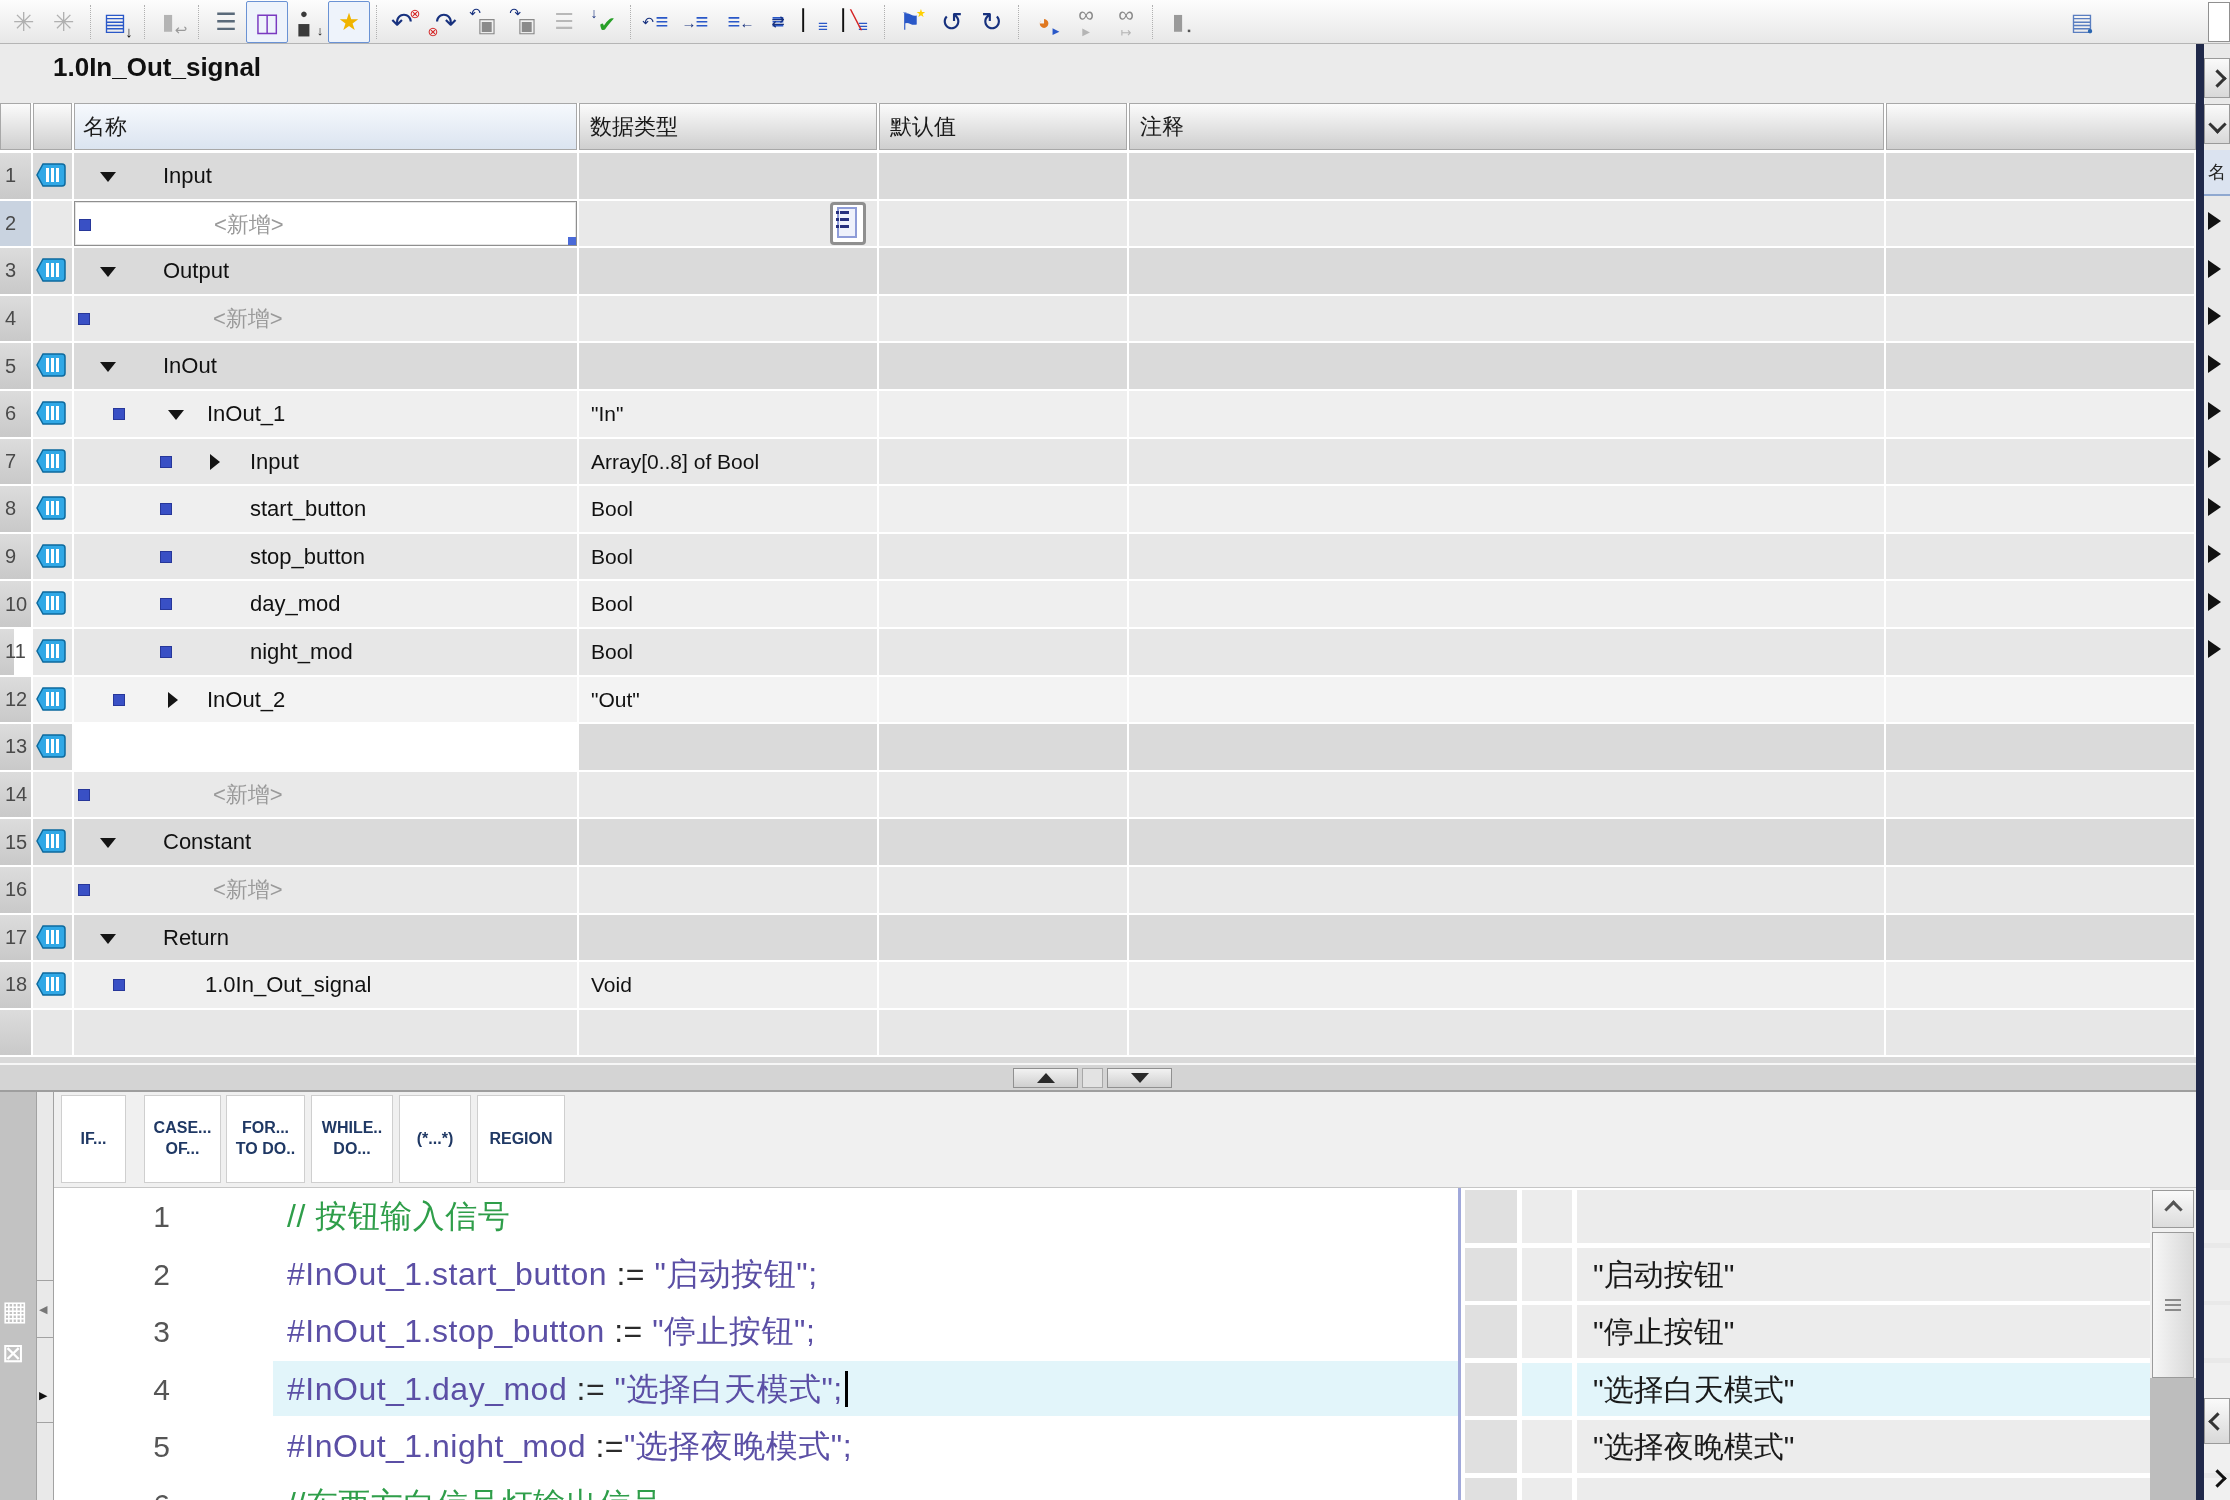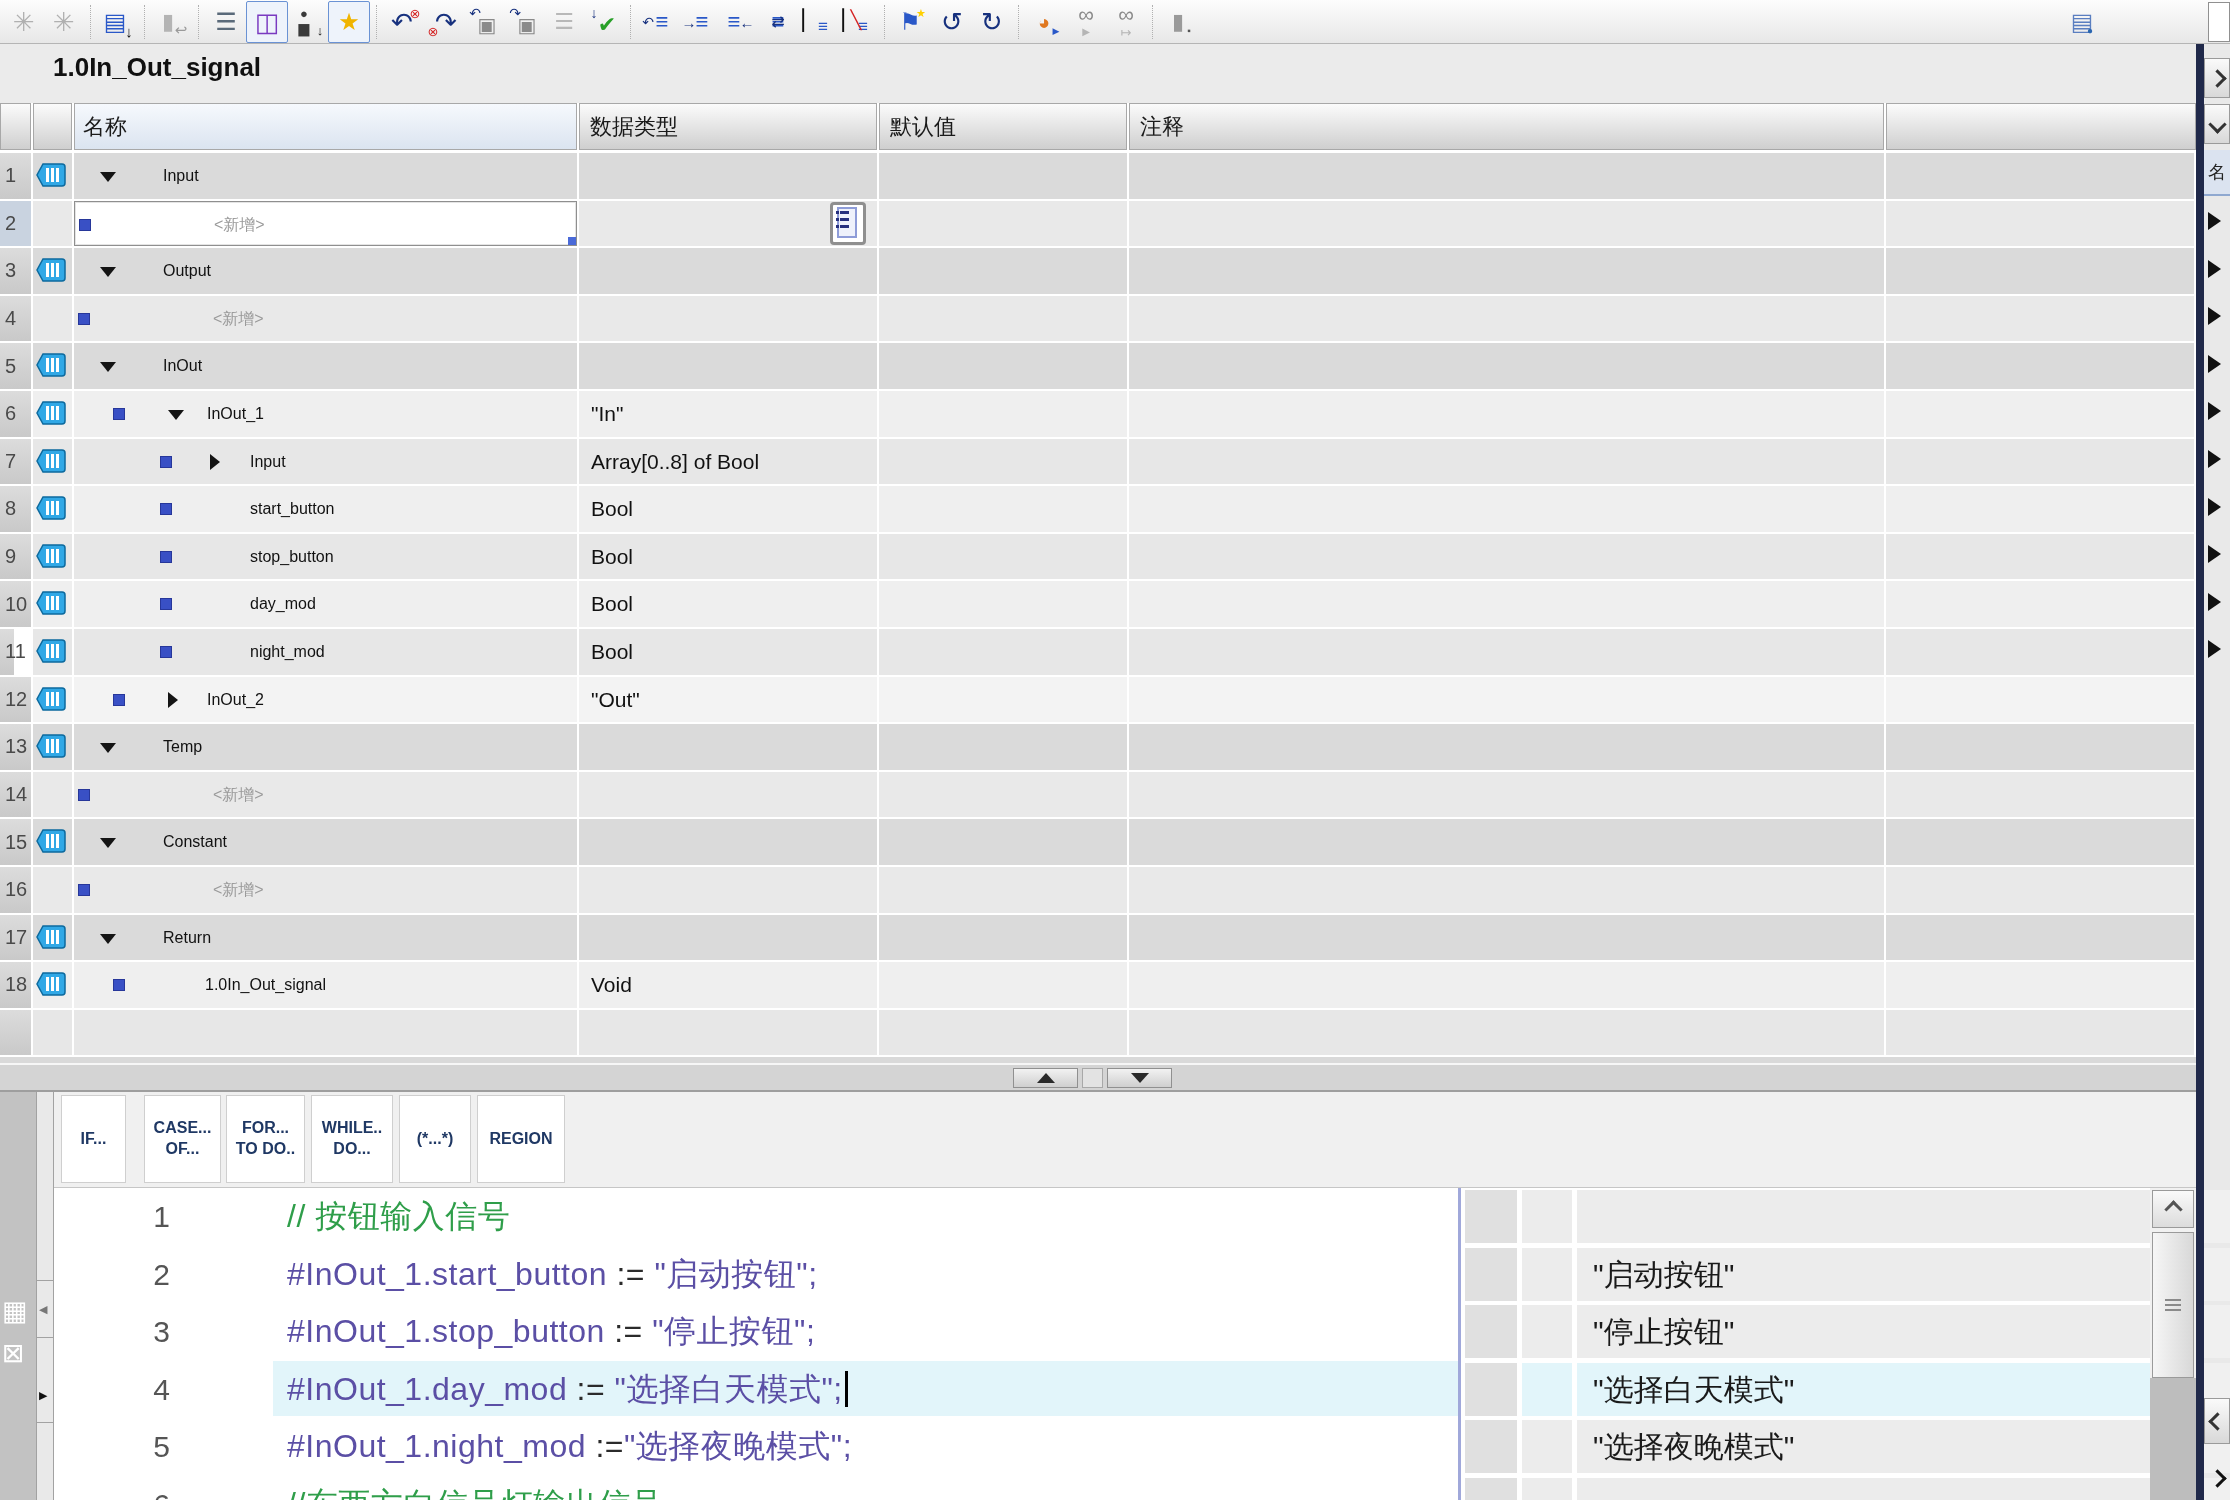--- a/index.html
+++ b/index.html
@@ -20,21 +20,21 @@
   #titlebar .t{position:absolute;left:53px;top:8px;font-size:26px;font-weight:bold;color:#101010;}
   
   .hcell{position:absolute;top:103px;height:47px;background:linear-gradient(#fbfbfb,#cfcfcf);
          border:1px solid #a8a8a8;box-sizing:border-box;font-size:22px;color:#1a1a1a;
          display:flex;align-items:center;padding-left:10px;}
   .hcell.sel{background:linear-gradient(#f6f9fd,#dbe4f0);}
   
   #rows{left:0;top:153px;width:2230px;height:910px;}
   .cell{position:absolute;height:45.6px;box-sizing:border-box;}
   .numc{font-size:20px;color:#4a4a4a;display:flex;align-items:center;padding-left:5px;}
-  .nametxt{position:absolute;top:0;height:45.6px;line-height:45.6px;font-size:16px;color:#111;white-space:nowrap;}
+  .nametxt{position:absolute;top:0;height:45.6px;line-height:45.6px;font-size:22px;color:#111;white-space:nowrap;}
   .nametxt.gray{color:#9a9a9a;}
   .dttxt{font-size:21px;color:#111;line-height:45.6px;padding-left:12px;white-space:nowrap;}
   .sqm{position:absolute;top:17px;width:12px;height:12px;background:#3950c5;border:1px solid #27379a;box-sizing:border-box;}
   .exp-v{position:absolute;top:19px;width:0;height:0;border-left:8px solid transparent;border-right:8px solid transparent;border-top:10px solid #141414;}
   .exp-r{position:absolute;top:15px;width:0;height:0;border-top:8px solid transparent;border-bottom:8px solid transparent;border-left:10px solid #141414;}
   .tagic{position:absolute;left:3px;top:10px;}
   .editc{background:#fff;border:1px solid #8f8f8f;box-shadow:inset 0 0 0 1px #e4e4e4;}
   .nub{position:absolute;right:0;bottom:0;width:8px;height:8px;background:#4a6ad8;}
   .dtbtn{position:absolute;left:251px;top:1px;width:36px;height:43px;background:#fff;border:3px solid #8f8f8f;
          border-radius:4px;box-sizing:border-box;}
@@ -461,24 +461,20 @@
     <div style="position:absolute;left:0;top:571.2px;width:2196px;height:47.6px">
       <div class="cell numc" style="left:0px;width:31px;background:linear-gradient(#dcdcdc,#c9c9c9)">13</div>
       <div class="cell" style="left:33px;width:39px;background:#dadada">
         <svg class="tagic" width="30" height="24" viewBox="0 0 30 24">
   <path d="M7 1 L26 1 Q29 1 29 4 L29 20 Q29 23 26 23 L7 23 L1 12 Z" fill="#31a8e6" stroke="#0d6a9e" stroke-width="1.5"></path>
   <rect x="10" y="5" width="3" height="14" fill="#fff"></rect>
           <rect x="15" y="5" width="3" height="14" fill="#fff"></rect>
           <rect x="20" y="5" width="3" height="14" fill="#fff"></rect>
         </svg>
       </div>
-      <div class="cell" style="left:74px;width:503px;background:#dadada">
-        <span class="exp-v" style="left:26px"></span>
-        <span class="nametxt" style="left:89px">Temp</span>
-      </div>
       <div class="cell dttxt" style="left:579px;width:298px;background:#dadada"></div>
       <div class="cell" style="left:879px;width:248px;background:#dadada"></div>
       <div class="cell" style="left:1129px;width:755px;background:#dadada"></div>
       <div class="cell" style="left:1886px;width:308px;background:#dadada"></div>
     </div>
     <div style="position:absolute;left:0;top:618.8px;width:2196px;height:47.6px">
       <div class="cell numc" style="left:0px;width:31px;background:linear-gradient(#dcdcdc,#c9c9c9)">14</div>
       <div class="cell" style="left:33px;width:39px;background:#e9e9e9"></div>
       <div class="cell" style="left:74px;width:503px;background:#e9e9e9">
         <span class="sqm" style="left:4px"></span>

